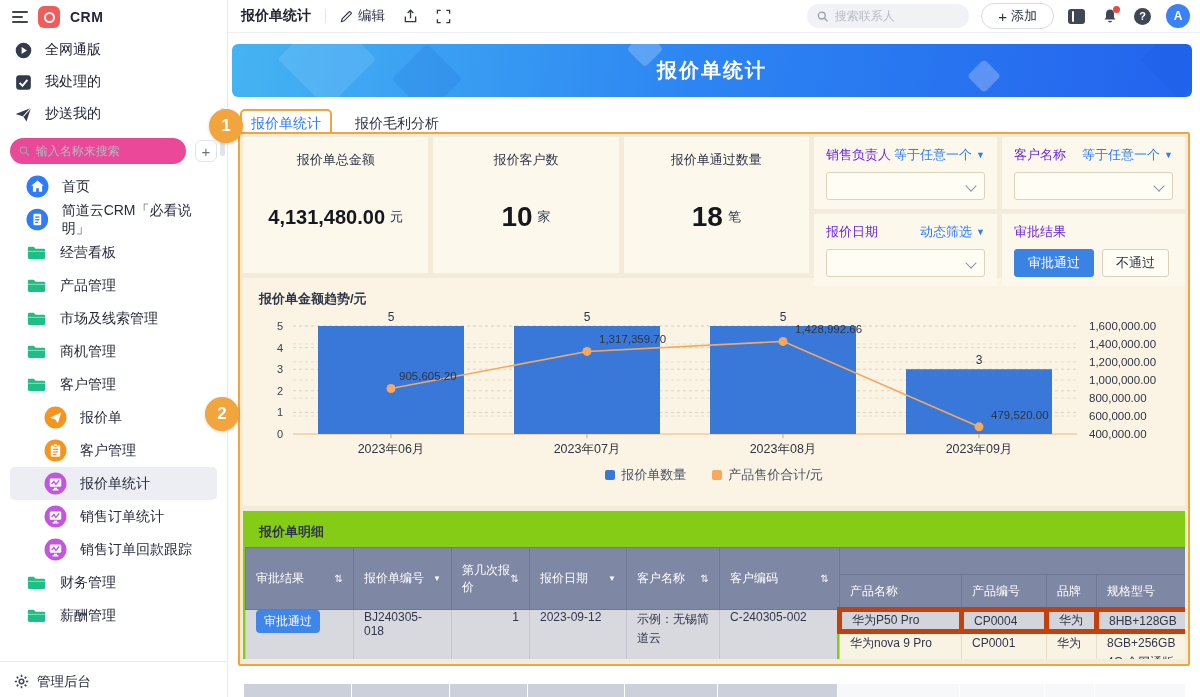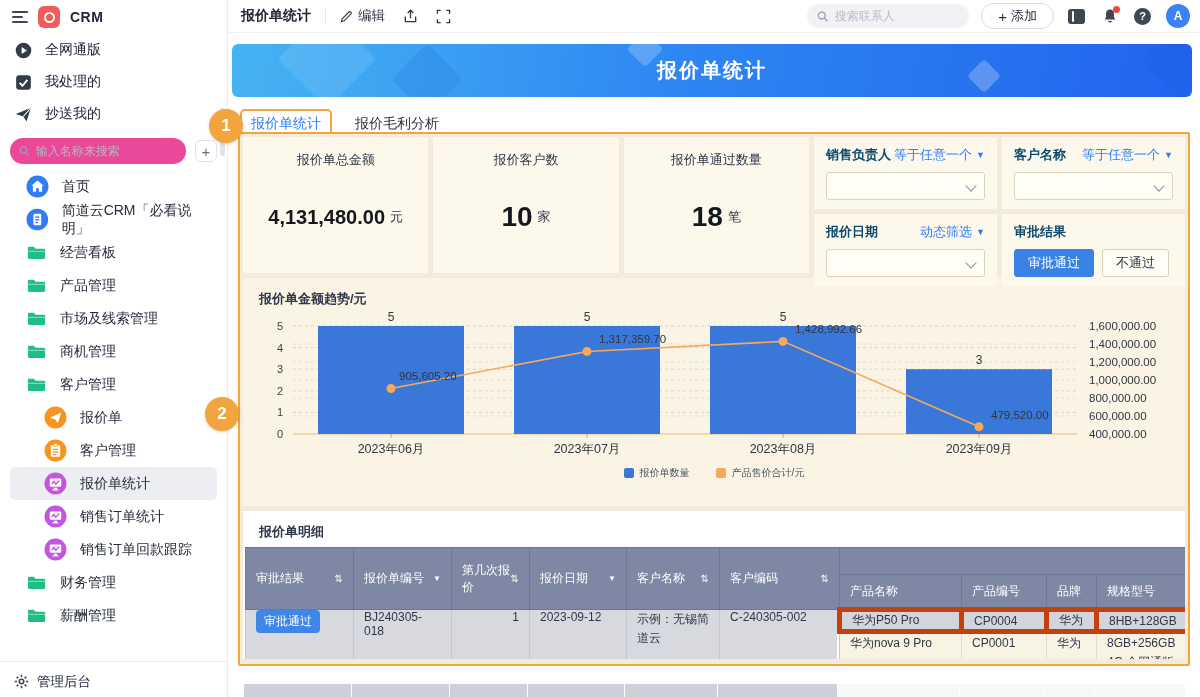--- a/index.html
+++ b/index.html
@@ -63,36 +63,36 @@
   .stats { width:566px; display:flex; gap:5px; }
   .stat-card { flex:1; background:#fdf8ec; display:flex; flex-direction:column; align-items:center; padding-top:14px; }
   .stat-label { font-size:13px; color:#30374a; }
   .stat-value-row { flex:1; display:flex; align-items:center; gap:5px; margin-top:-8px; }
   .stat-value { font-weight:bold; color:#15181f; font-size:28px; }
   .stat-value.money { font-size:20px; }
   .stat-unit { font-size:13px; color:#30374a; }
   .filters { flex:1; display:grid; grid-template-columns:1fr 1fr; grid-template-rows:1fr 1fr; gap:5px; }
   .filter-box { background:#fdf8ec; padding:9px 12px; }
   .filter-head { display:flex; align-items:center; justify-content:space-between; }
-  .filter-label { font-size:13px; color:#0c4a6e; font-weight:700; }
+  .filter-label { font-size:13px; color:#6d28d9; font-weight:400; }
   .filter-op { font-size:13px; color:#2e7cf6; cursor:pointer; display:flex; align-items:center; gap:4px; }
   .filter-op .tri { font-size:9px; }
   .select { margin-top:8px; height:28px; background:#fffdf4; border:1px solid #ddd3bd; border-radius:3px; position:relative; cursor:pointer; }
   .select .chev { position:absolute; right:9px; top:9px; width:8px; height:8px; border-right:1.6px solid #8a94a6; border-bottom:1.6px solid #8a94a6; transform:rotate(45deg); }
   .appr-btns { margin-top:8px; display:flex; gap:8px; }
   .appr-btn { height:28px; padding:0 13px; font-size:13px; border-radius:3px; cursor:pointer; display:flex; align-items:center; border:1px solid #d9d0bd; background:#fffdf4; color:#30374a; font-family:inherit; }
   .appr-btn.active { background:#3a82e4; border-color:#3a82e4; color:#fff; }
 
   .chart-panel { margin-top:5px; height:228px; background:#fbf4e4; }
   .panel-title { font-size:13px; color:#30374a; font-weight:600; padding:12px 16px 2px 16px; }
   .legend { display:flex; justify-content:center; gap:26px; margin-top:0px; }
-  .legend-item { display:flex; align-items:center; gap:6px; font-size:10px; color:#4a5565; cursor:pointer; }
+  .legend-item { display:flex; align-items:center; gap:6px; font-size:13px; color:#4a5565; cursor:pointer; }
   .legend-swatch { width:10px; height:10px; border-radius:2px; }
 
-  .table-panel { margin-top:5px; height:148px; background:#ffffff; overflow:hidden; }
+  .table-panel { margin-top:5px; height:148px; background:#84cc16; overflow:hidden; }
   table.detail { border-collapse:collapse; table-layout:fixed; width:942px; margin:4px 0 0 2px; }
   table.detail th, table.detail td { font-weight:normal; font-size:12px; padding:0 10px; overflow:hidden; }
   .th-main, .th-group, .th-sub { background:#7e87a3; color:#fff; border:1px solid #6e7894; }
   .th-main { height:62px; text-align:left; }
   .th-inner { display:flex; align-items:center; justify-content:space-between; }
   .th-sort { font-size:10px; opacity:.95; }
   .th-caret { font-size:8px; opacity:.95; }
   .th-group { height:27px; }
   .th-sub { height:35px; text-align:left; }
   td.main-cell { background:#d7d9df; border:1px solid #c3c6cf; vertical-align:top; padding-top:9px; color:#30374a; }

